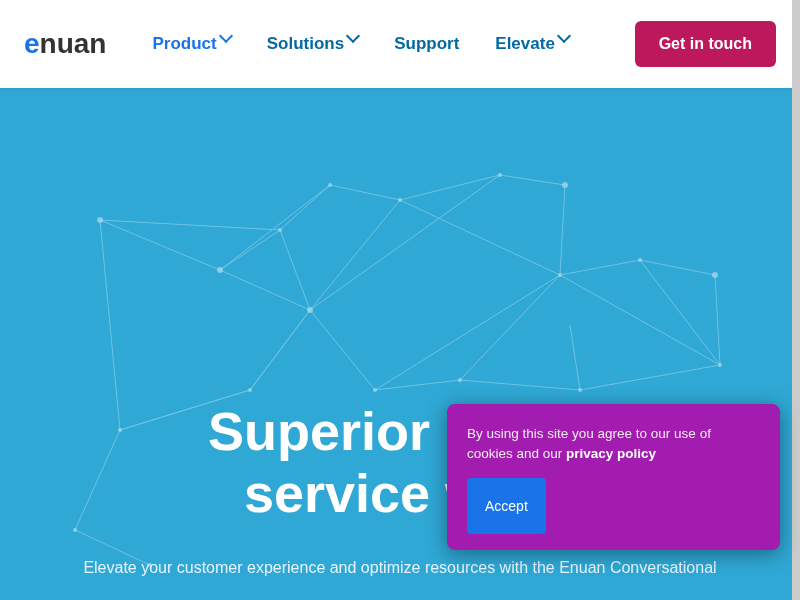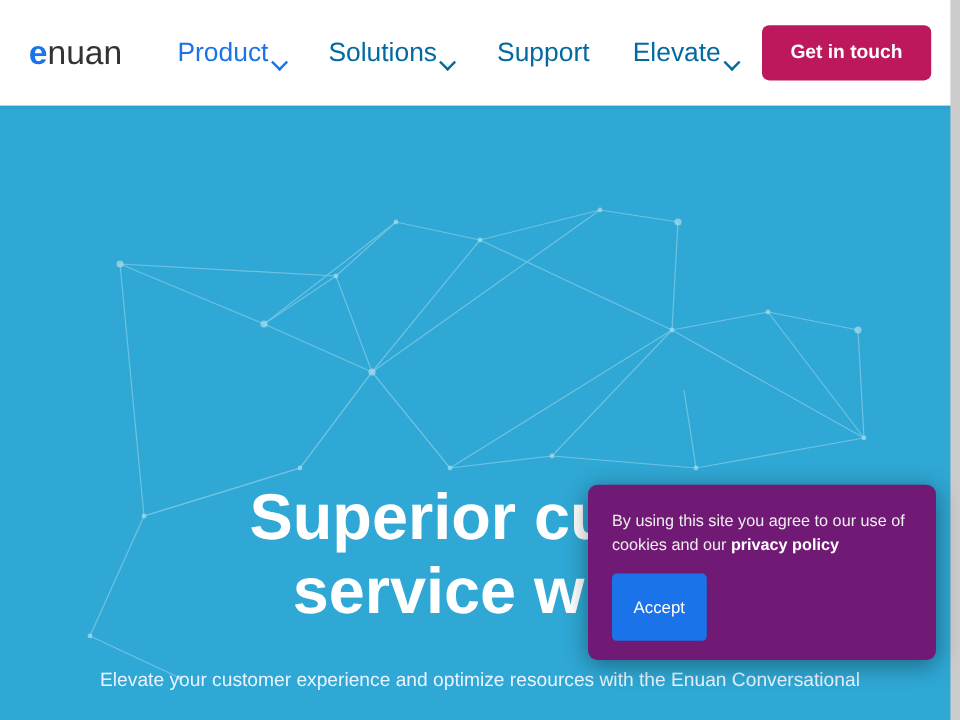--- a/index.html
+++ b/index.html
@@ -22,36 +22,36 @@
       align-items: center;
       margin-right: 32px;
     }
     .logo-e {
       font-size: 28px;
       font-weight: 700;
       color: #1a73e8;
     }
     .logo-text {
       font-size: 28px;
-      font-weight: 400;
+      font-weight: 700;
       color: #333;
     }
     .nav-items {
       display: flex;
       align-items: center;
       gap: 8px;
       flex: 1;
     }
     .nav-item {
       display: flex;
-      align-items: flex-end;
+      align-items: flex-start;
       gap: 4px;
       padding: 8px 14px;
-      font-size: 22px;
-      font-weight: 400;
+      font-size: 17px;
+      font-weight: 700;
       color: #1a73e8;
       cursor: pointer;
       border-radius: 4px;
     }
     .nav-item.plain { color: #0369a1; }
     .chevron {
       width: 10px;
       height: 10px;
       border-right: 2px solid currentColor;
       border-bottom: 2px solid currentColor;
@@ -117,22 +117,22 @@
       color: #e8f4ff;
       line-height: 1.5;
       margin-top: 32px;
     }
 
     
     .cookie-banner {
       position: absolute;
       bottom: 50px;
       right: 20px;
-      width: 290px;
-      background: #701a75;
+      width: 333px;
+      background: #a21caf;
       border-radius: 8px;
       padding: 20px 20px 16px 20px;
       z-index: 500;
       box-shadow: 0 4px 20px rgba(0,0,0,0.4);
     }
     .cookie-text {
       font-size: 13.5px;
       color: #eee;
       line-height: 1.5;
       margin-bottom: 14px;

